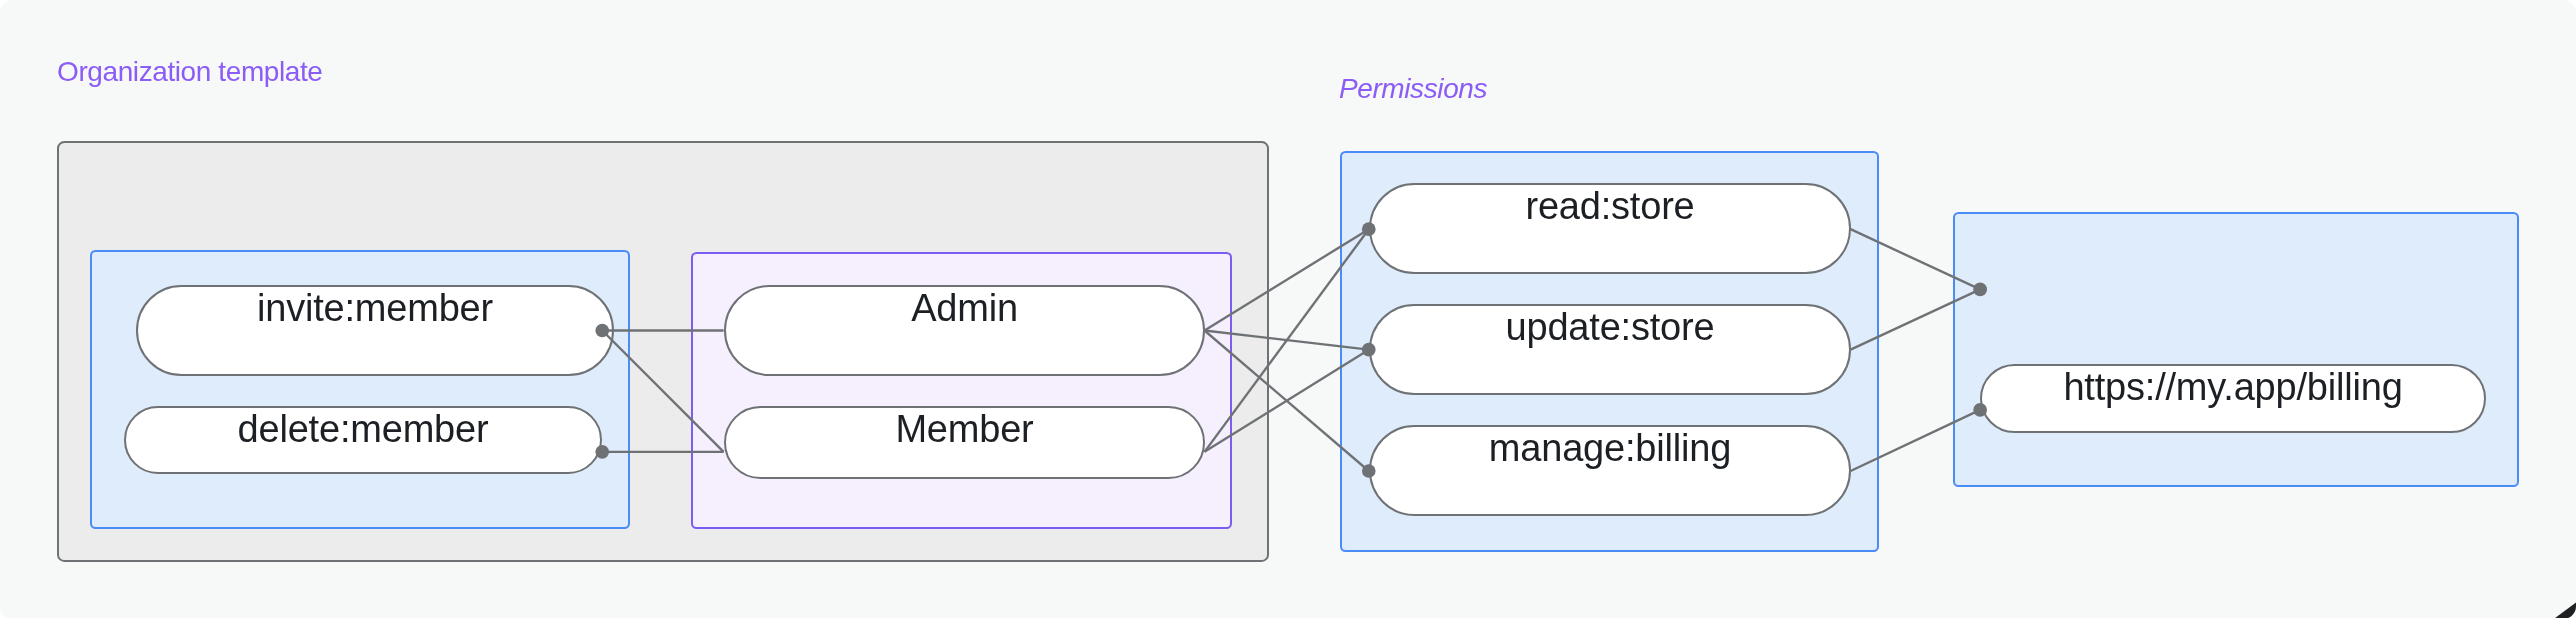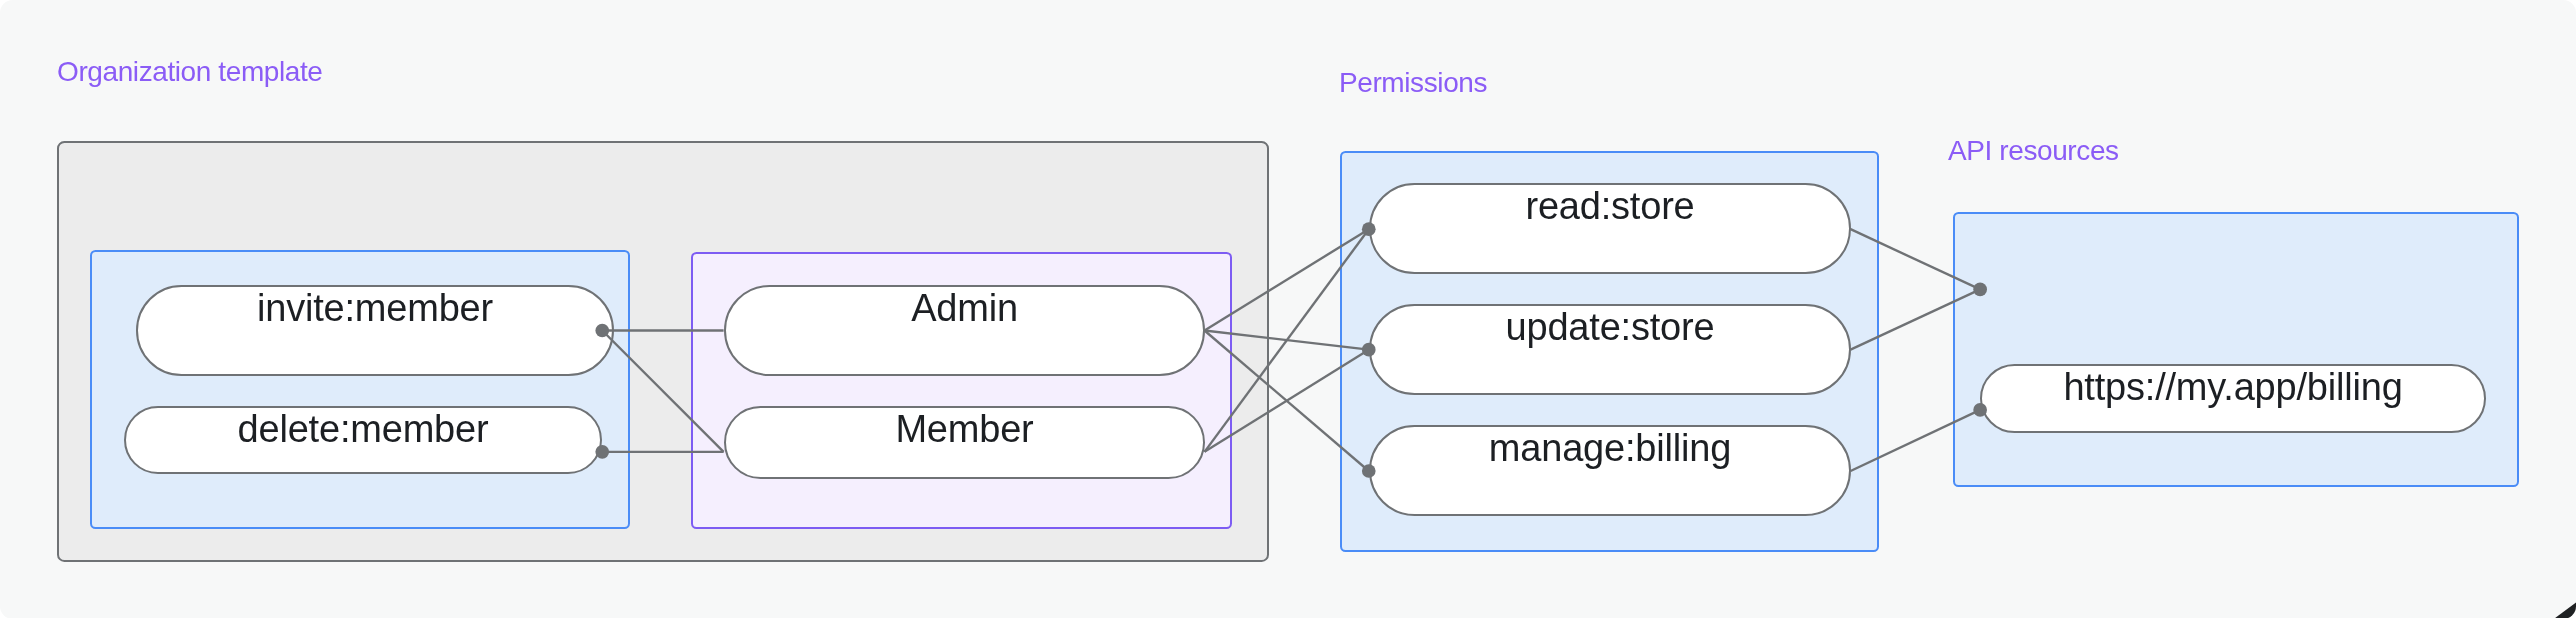--- a/index.html
+++ b/index.html
@@ -57,22 +57,21 @@
   }
 </style>
 </head>
 <body>
 
 <div class="stage">
 
   <div class="heading" style="left:57px;top:58px;">Organization template</div>
   <div class="heading" style="left:88px;top:179px;">Organization permissions</div>
   <div class="heading" style="left:692px;top:179px;">Organization roles</div>
-  <div class="heading" style="left:1339px;top:69px;">Permissions</div>
-  <div class="heading" style="left:1948px;top:137px;">API resources</div>
+  <div class="heading" style="left:1339px;top:75px;font-style:italic;">Permissions</div>
 
   <div class="box gray" style="left:57px;top:141px;width:1212px;height:421px;"></div>
   <div class="box blue" style="left:90px;top:250px;width:540px;height:279px;"></div>
   <div class="box purple" style="left:691px;top:252px;width:541px;height:277px;"></div>
   <div class="box blue" style="left:1340px;top:151px;width:539px;height:401px;"></div>
   <div class="box blue" style="left:1953px;top:212px;width:566px;height:275px;"></div>
 
   <div class="pill" style="left:136px;top:285px;width:478px;height:91px;">
     <span>invite:member</span>
   </div>

